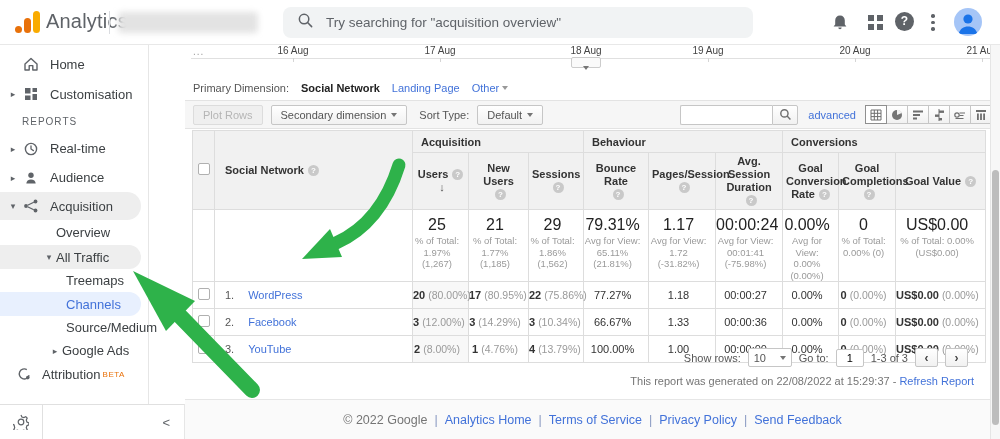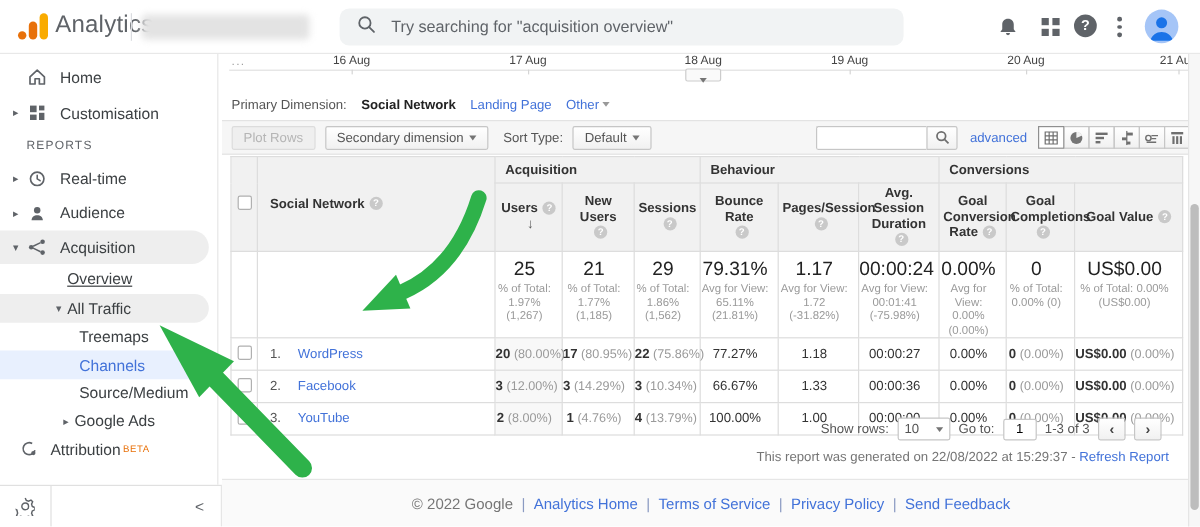--- a/index.html
+++ b/index.html
@@ -19,21 +19,21 @@
     border-radius:8px; display:flex; align-items:center; padding:0 14px; color:#5f6368; }
   .searchbar .ph { font-size:13.5px; margin-left:12px; color:#5f6368; }
   .hicon { position:absolute; top:13px; width:20px; height:20px; }
   .dots-icon { position:absolute; top:14px; width:4px; }
   .dots-icon i { display:block; width:3.5px; height:3.5px; border-radius:50%; background:#5f6368; margin:0 0 3px 0; }
   .avatar { position:absolute; left:954px; top:8px; width:28px; height:28px; border-radius:50%; background:#a5c5f7; overflow:hidden; }
   .help-circle { position:absolute; left:895px; top:12px; width:19px; height:19px; border-radius:50%;
     background:#5f6368; color:#fff; font-size:12px; font-weight:bold; text-align:center; line-height:19px; }
 
   
-  .sidebar { position:absolute; left:0; top:45px; width:182px; height:359px; background:#fff;
+  .sidebar { position:absolute; left:0; top:45px; width:149px; height:359px; background:#fff;
     border-right:1px solid #e6e6e6; padding-top:4px; z-index:4; }
   .nav-item { display:flex; align-items:center; font-size:13px; color:#3c4043; position:relative; }
   .nav-item .caret { width:14px; text-align:center; font-size:9px; color:#5f6368; margin-left:6px; flex:0 0 14px;}
   .nav-item .nicon { width:18px; height:18px; margin-left:2px; flex:0 0 18px; }
   .nav-item .lbl { margin-left:10px; white-space:nowrap; }
   .h30{height:30px;} .h29{height:29px;} .h28{height:28px;} .h25{height:25px;} .h24{height:24px;} .h23{height:23px;}
   .sec-label { height:25px; display:flex; align-items:center; padding-left:22px; font-size:10px;
     letter-spacing:1px; color:#5f6368; }
   .pill-gray { background:#eeeeee; border-radius:0 16px 16px 0; margin-right:7px; }
   .pill-blue { background:#e8f0fe; border-radius:0 16px 16px 0; margin-right:7px; }
@@ -232,21 +232,21 @@
         <svg width="18" height="18" viewBox="0 0 18 18">
             <circle cx="4" cy="9" r="1.9" fill="#5f6368"></circle>
             <circle cx="13.5" cy="4.5" r="1.9" fill="#5f6368"></circle>
             <circle cx="13.5" cy="13.5" r="1.9" fill="#5f6368"></circle>
             <path d="M5.6 8.2 L11.8 5.2 M5.6 9.8 L11.8 12.8" stroke="#5f6368" stroke-width="1.2"></path>
           </svg>
       </span>
       <span class="lbl">Acquisition</span>
     </div>
     <div class="nav-item h25 ind1">
-      <span class="lbl" style="margin-left:0;text-decoration:underline;">Overview</span>
+      <span class="lbl" style="margin-left:0;">Overview</span>
     </div>
     <div class="nav-item h24 pill-gray ind-caret">
       <span class="caret" style="margin-left:0;">▾</span>
       <span class="lbl" style="margin-left:0;">All Traffic</span>
     </div>
     <div class="nav-item h23 ind2">
       <span class="lbl" style="margin-left:0;">Treemaps</span>
     </div>
     <div class="nav-item h24 pill-blue ind2">
       <span class="lbl" style="margin-left:0;">Channels</span>

